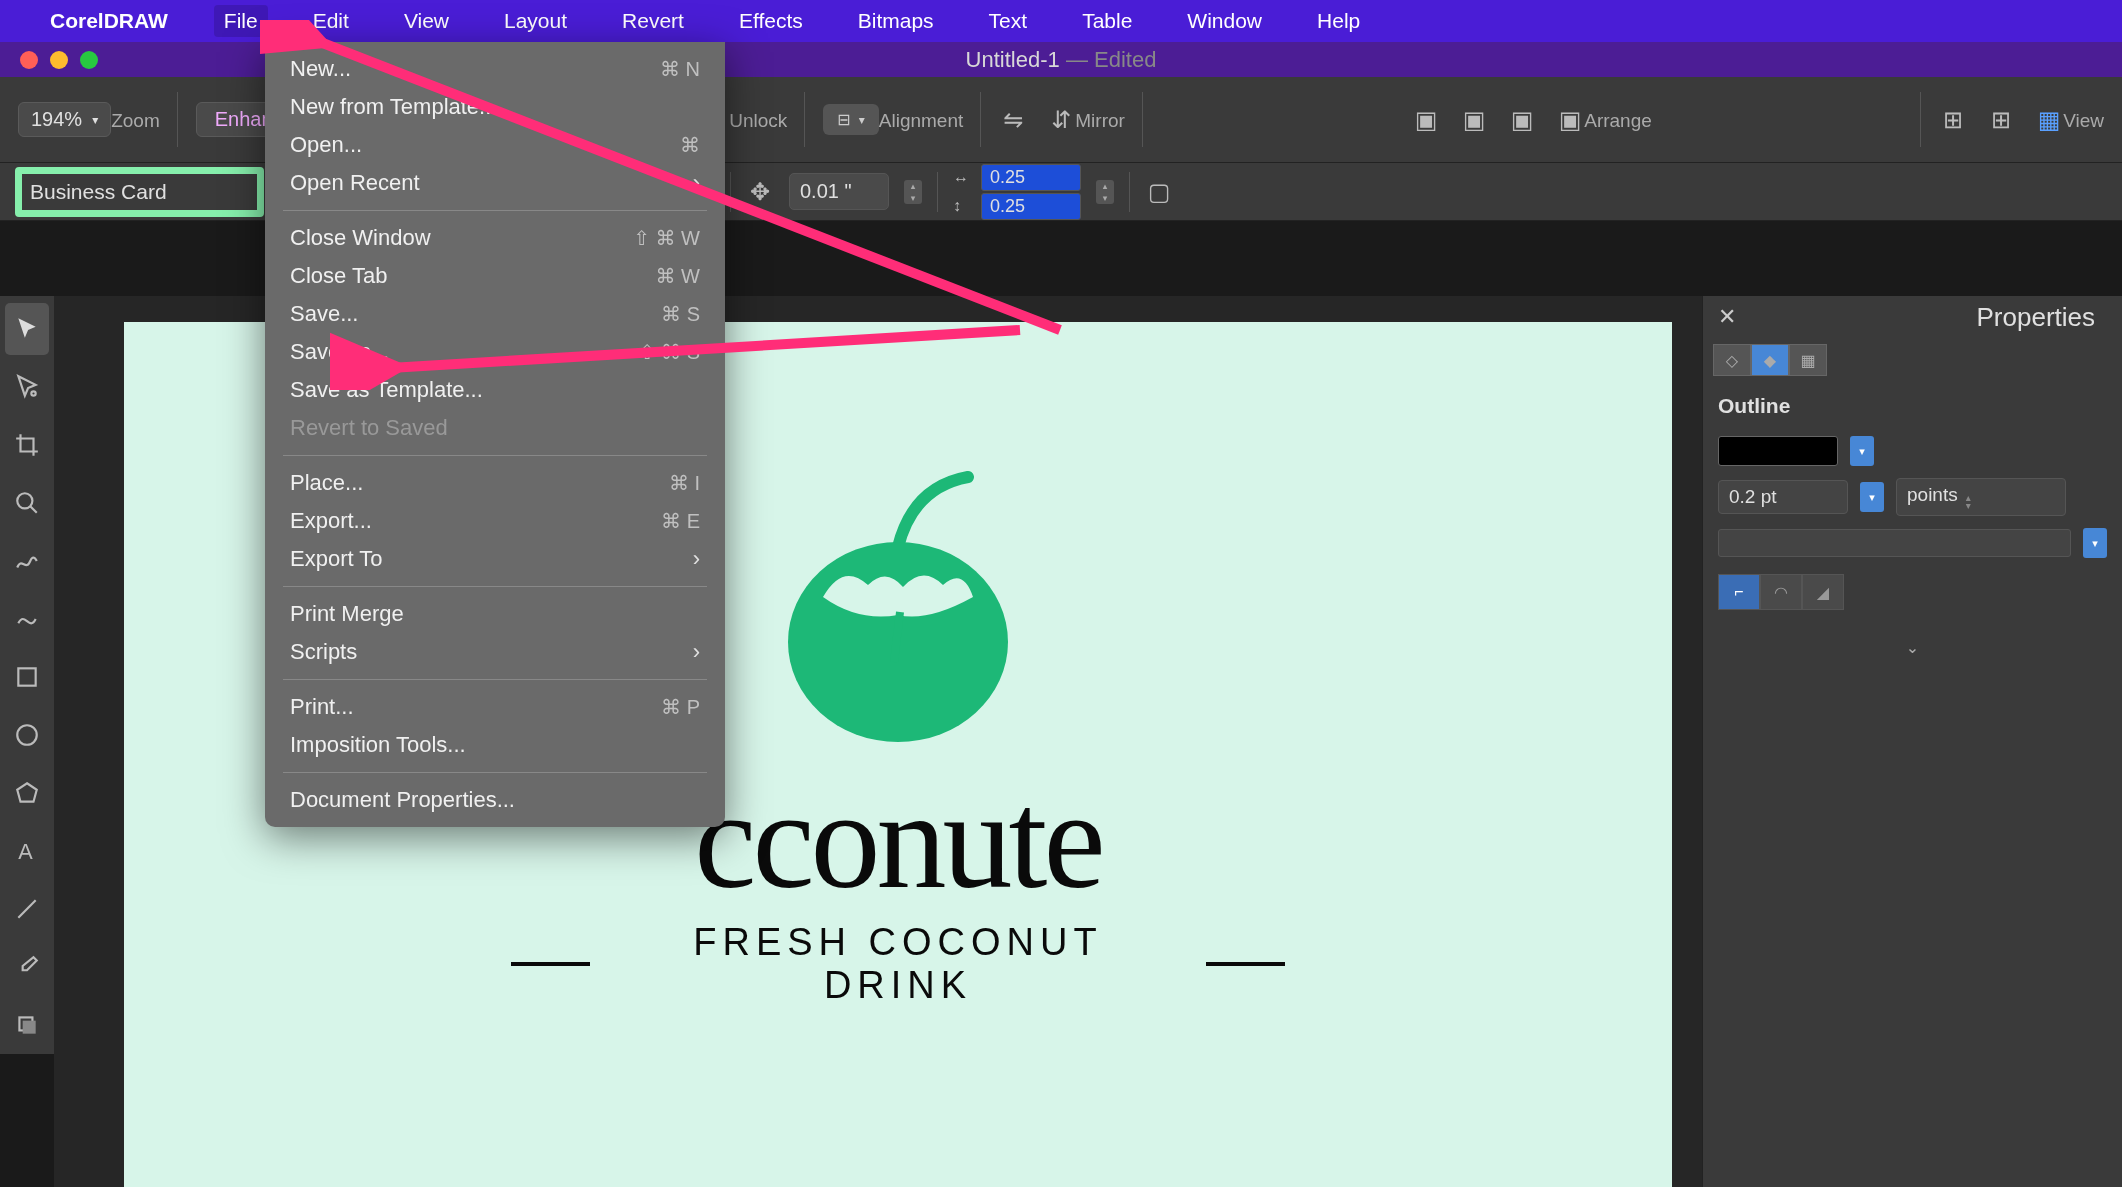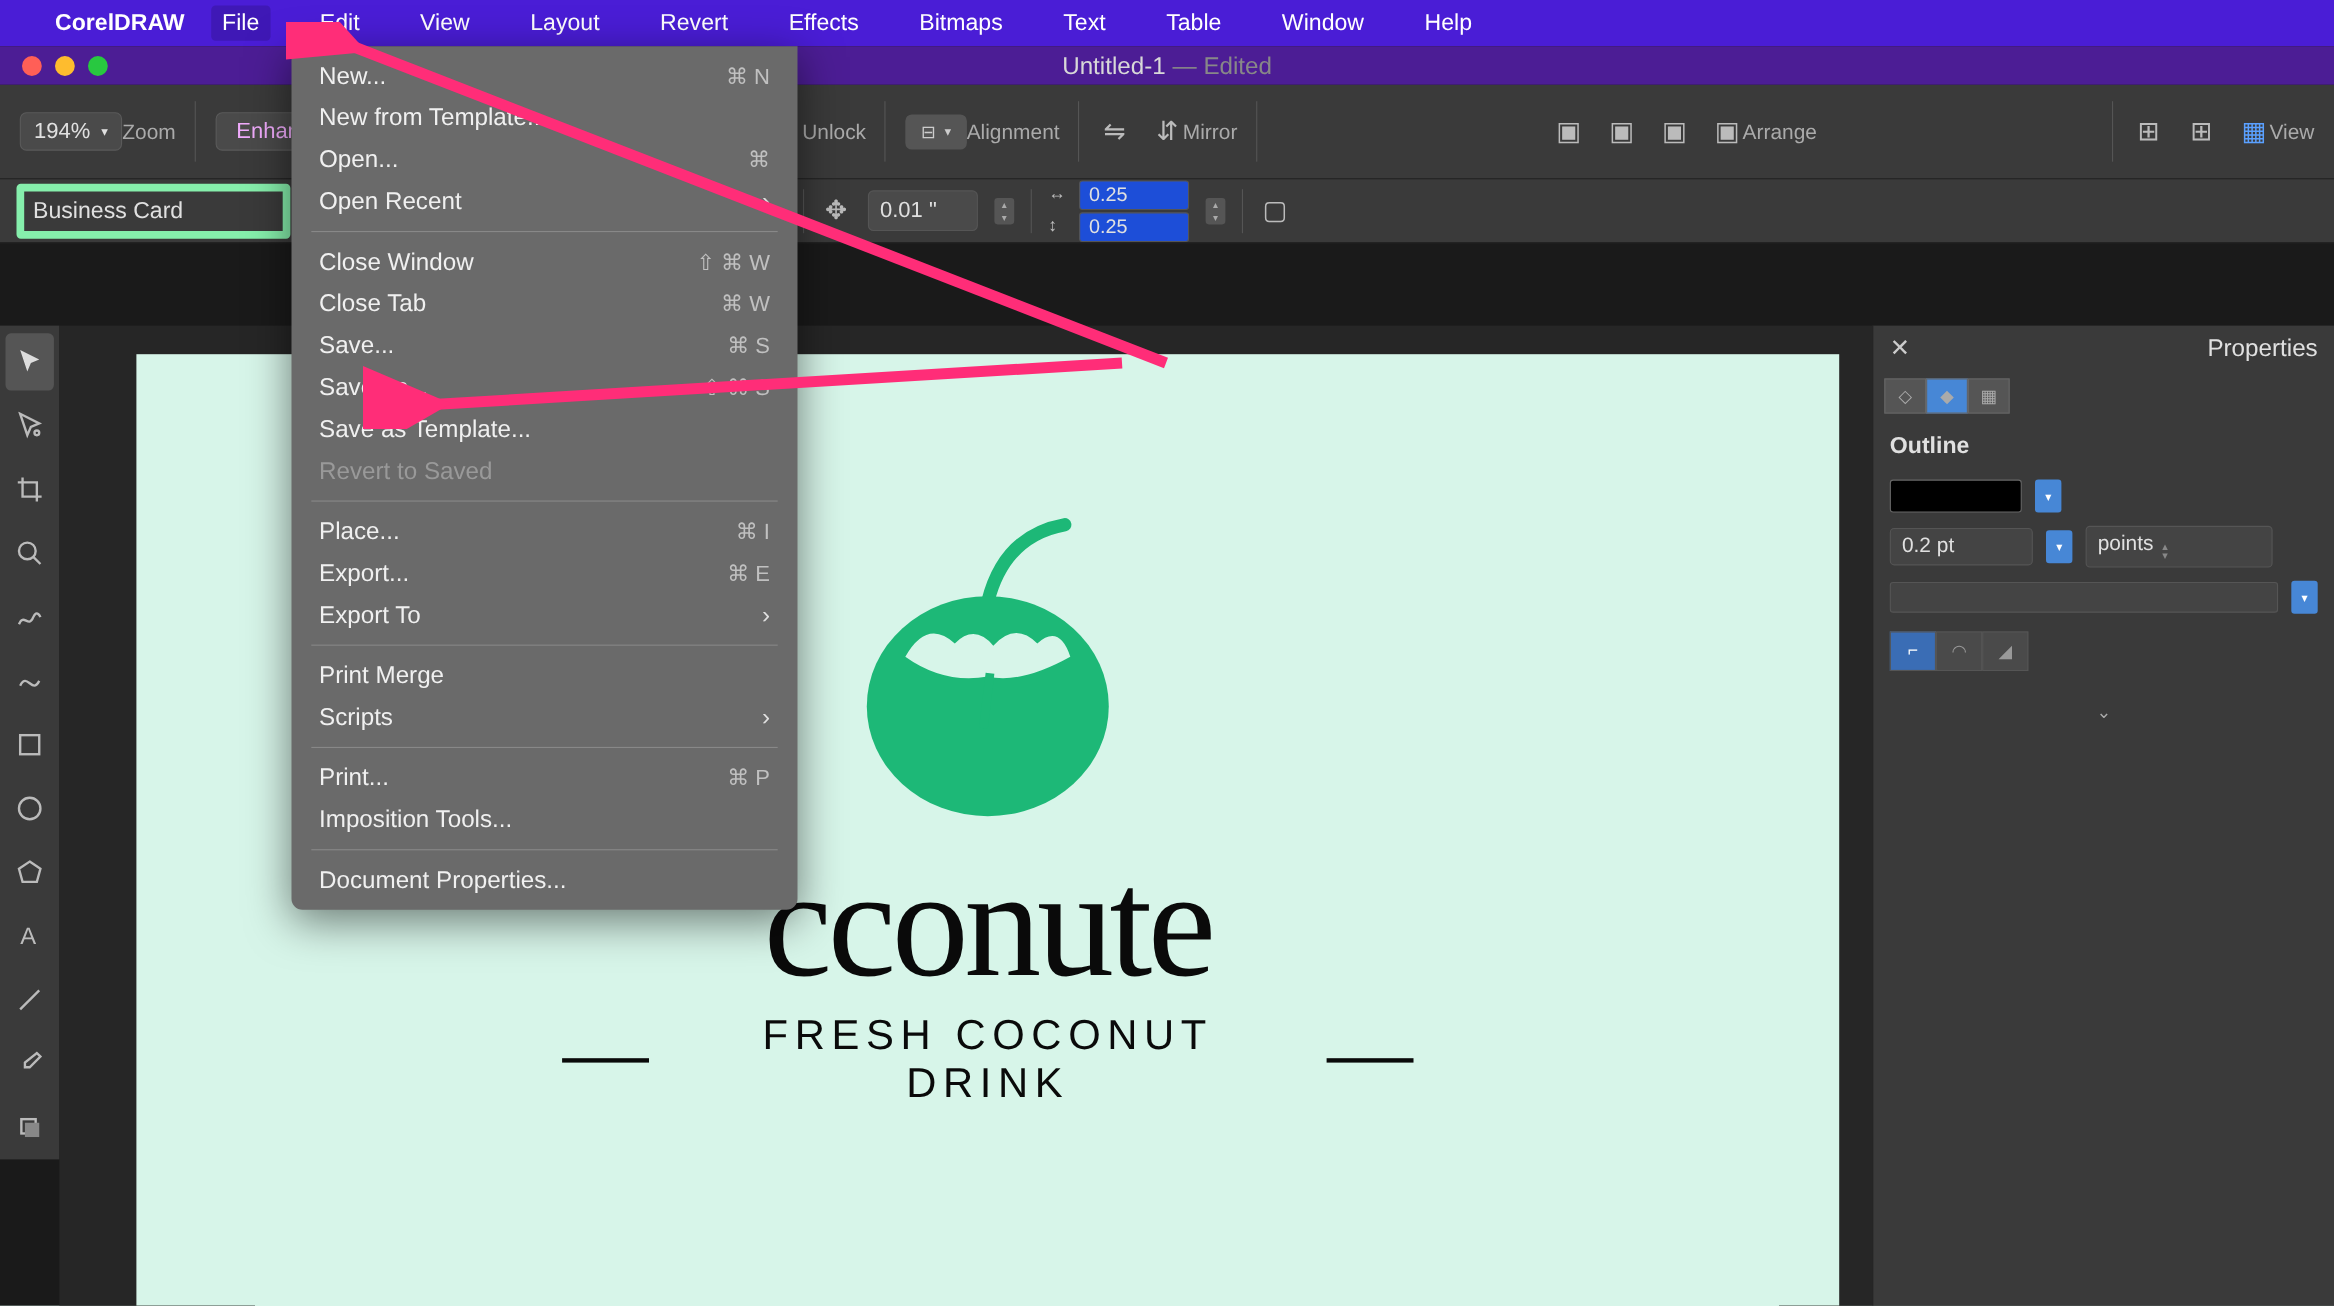--- a/index.html
+++ b/index.html
@@ -1,21 +1,21 @@
 <!DOCTYPE html>
 <html><head>
 <meta charset="utf-8">
 <style>
 * { margin: 0; padding: 0; box-sizing: border-box; font-family: -apple-system, BlinkMacSystemFont, "Segoe UI", Helvetica, Arial, sans-serif; }
 body { background: #1a1a1a; width: 2122px; height: 1187px; overflow: hidden; position: relative; }
 
 
 .menubar { background: #4a1dd6; height: 42px; display: flex; align-items: center; padding: 0 20px; color: #fff; font-size: 21px; }
 .apple-logo { margin-right: 30px; font-size: 26px; }
-.app-name { font-weight: 700; margin-right: 24px; text-align: right; }
+.app-name { font-weight: 700; margin-right: 46px; text-align: right; }
 .menu-items { display: flex; gap: 35px; }
 .menu-item { color: #fff; font-weight: 400; cursor: pointer; padding: 4px 10px; border-radius: 4px; }
 .menu-item.active { background: rgba(0,0,0,0.15); }
 
 
 .titlebar { height: 35px; background: #4c1d95; display: flex; align-items: center; padding: 0 20px; position: relative; }
 .traffic-lights { display: flex; gap: 12px; }
 .traffic-light { width: 18px; height: 18px; border-radius: 50%; }
 .tl-red { background: #ff5f57; }
 .tl-yellow { background: #febc2e; }
@@ -65,21 +65,21 @@
 .coconut-svg { display: block; margin: 0 auto 30px; }
 .brand-text { font-family: Georgia, 'Times New Roman', serif; font-size: 140px; letter-spacing: -4px; color: #0a0a0a; line-height: 0.9; }
 .tagline-row { display: flex; align-items: center; justify-content: center; gap: 25px; margin-top: 18px; }
 .tag-line { height: 4px; background: #0a0a0a; width: 80px; }
 .tagline { font-size: 38px; letter-spacing: 6px; color: #0a0a0a; font-weight: 500; }
 
 
 .props-panel { position: absolute; right: 0; top: 296px; width: 420px; bottom: 0; background: #3a3a3a; border-left: 1px solid #222; }
 .props-header { height: 42px; display: flex; align-items: center; padding: 0 15px; }
 .close-x { color: #ccc; font-size: 22px; }
-.props-title { color: #e0e0e0; font-size: 22px; margin-left: auto; margin-right: 0; text-align: center; }
+.props-title { color: #e0e0e0; font-size: 26px; margin-left: auto; margin-right: 12px; text-align: center; }
 .props-tabs { display: flex; gap: 0; padding: 6px 10px; }
 .props-tab { width: 38px; height: 32px; background: #555; border: 1px solid #666; display: flex; align-items: center; justify-content: center; color: #aaa; }
 .props-tab.active { background: #4787d6; }
 .section-title { color: #e0e0e0; font-size: 21px; font-weight: 600; padding: 12px 15px; }
 .prop-row { display: flex; gap: 12px; padding: 6px 15px; align-items: center; }
 .color-swatch { width: 120px; height: 30px; background: #000; border: 1px solid #666; border-radius: 3px; }
 .dropdown-btn { width: 24px; height: 30px; background: #4787d6; border-radius: 3px; display: flex; align-items: center; justify-content: center; color: #fff; font-size: 11px; }
 .select-box { background: #444; border: 1px solid #555; color: #e0e0e0; padding: 5px 30px 5px 10px; border-radius: 4px; font-size: 19px; position: relative; }
 .style-row { display: flex; gap: 0; padding: 10px 15px; }
 .style-btn { width: 42px; height: 36px; background: #4a4a4a; border: 1px solid #555; display: flex; align-items: center; justify-content: center; color: #999; }

